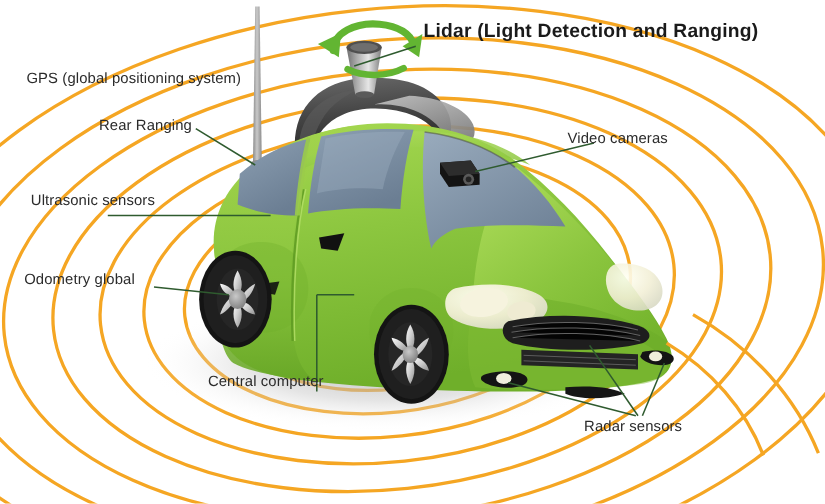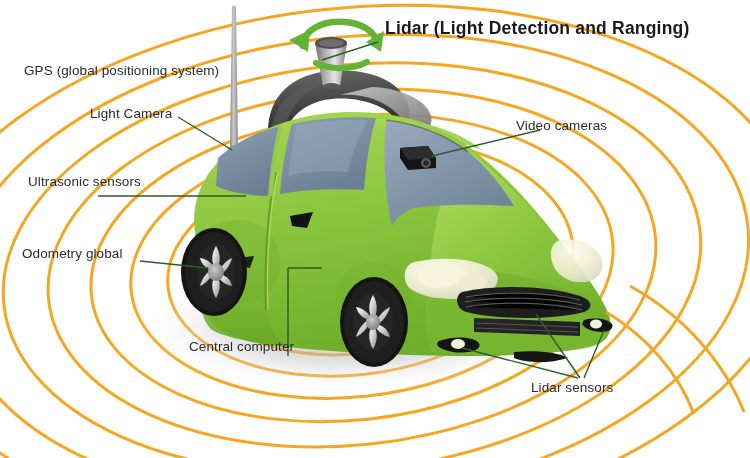--- a/index.html
+++ b/index.html
@@ -350,25 +350,25 @@
       <path d="M578,378 L462,348"></path>
       <path d="M580,378 L536,314"></path>
       <path d="M584,378 L604,330"></path>
     </g>
   </svg>
 
   <div class="lbl" id="lbl-gps">GPS (global positioning system)</div>
 
   <div class="lbl title" id="lbl-lidar">Lidar (Light Detection and Ranging)</div>
 
-  <div class="lbl" id="lbl-rear">Light Camera</div>
+  <div class="lbl" id="lbl-rear">Rear Ranging</div>
 
   <div class="lbl" id="lbl-ultra">Ultrasonic sensors</div>
 
   <div class="lbl" id="lbl-odo">Odometry global</div>
 
   <div class="lbl" id="lbl-central">Central computer</div>
 
   <div class="lbl" id="lbl-video">Video cameras</div>
 
-  <div class="lbl" id="lbl-radar">Lidar sensors</div>
+  <div class="lbl" id="lbl-radar">Radar sensors</div>
 
 </div>
 
 </body></html>

